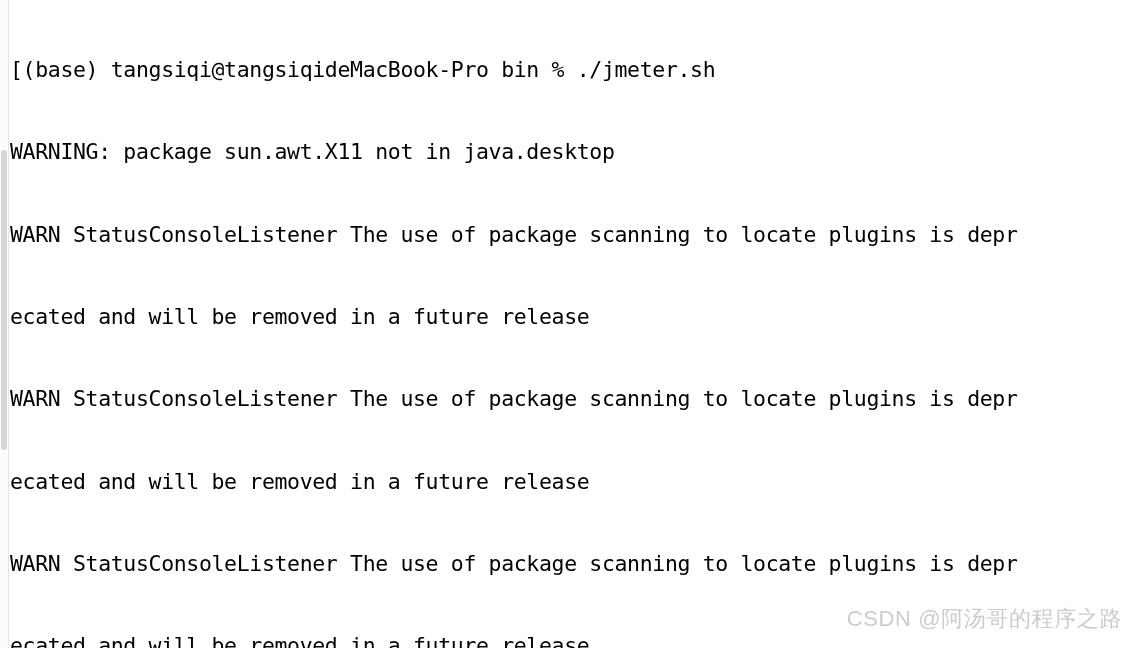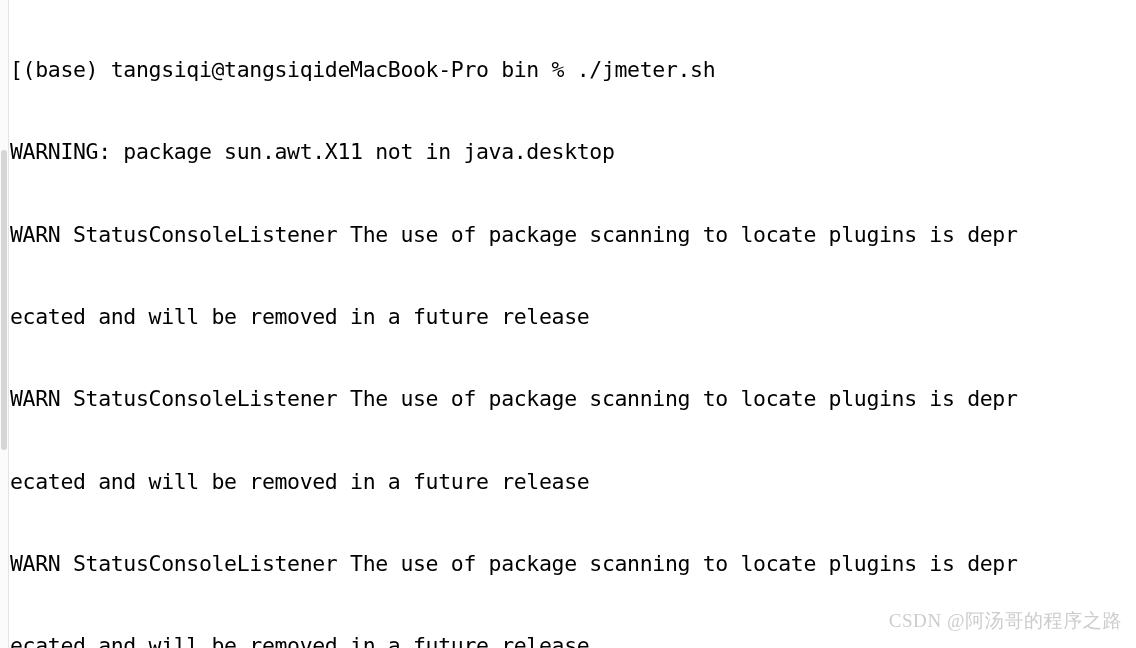--- a/index.html
+++ b/index.html
@@ -60,22 +60,22 @@
   }
   .term-line.first {
     padding-top: 1px;
   }
 
   
   #watermark {
     position: absolute;
     right: 14px;
     bottom: 14px;
-    font-family: Liberation Serif, serif;
-    font-size: 19px;
+    font-family: Liberation Sans, sans-serif;
+    font-size: 22px;
     color: #cccccc;
     letter-spacing: 0.6px;
     white-space: nowrap;
     user-select: none;
   }
 </style>
 </head>
 <body>
 
 <div id="screen">

